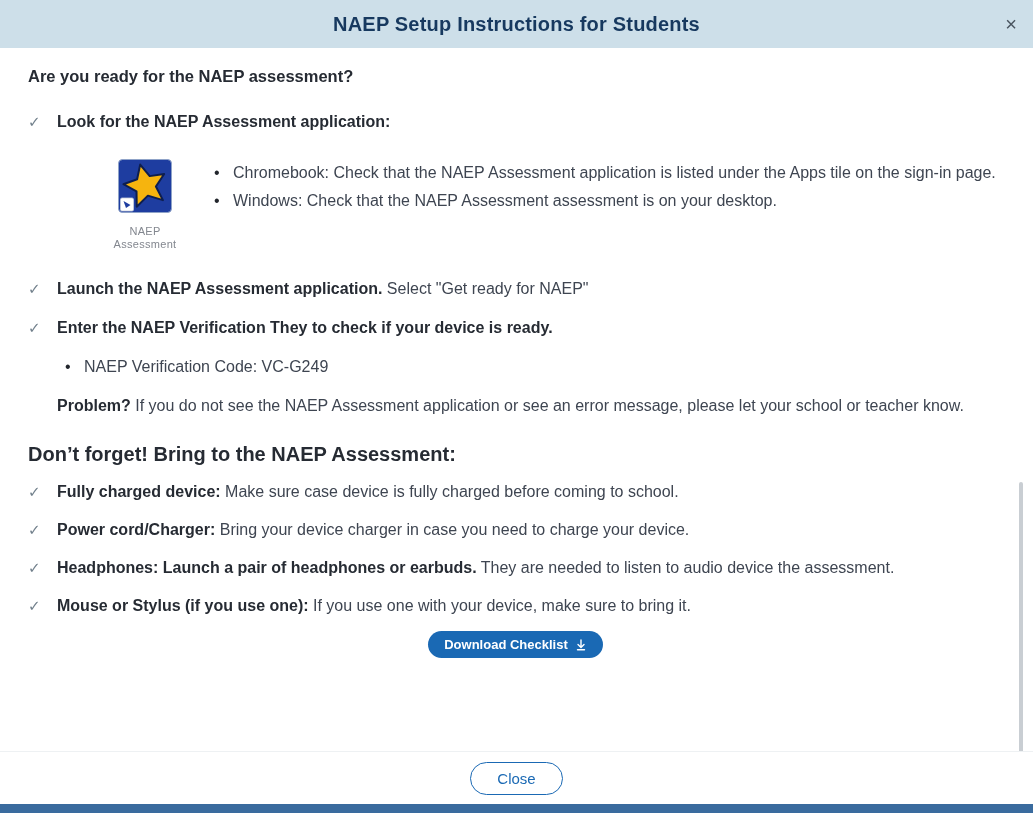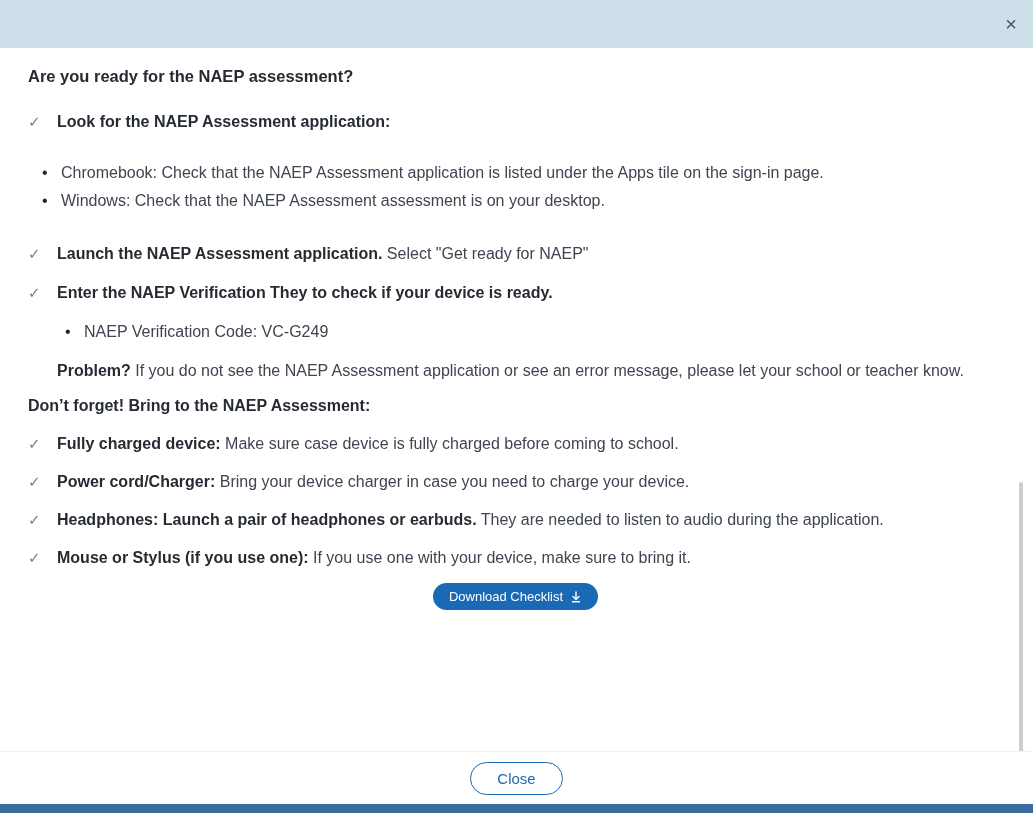--- a/index.html
+++ b/index.html
@@ -30,60 +30,77 @@
   .app-icon-block{flex:0 0 110px;margin-left:62px;display:flex;flex-direction:column;
     align-items:center;padding-top:6px;}
   .app-icon-caption{margin-top:4px;font-size:11px;line-height:13px;color:#83878f;
     text-align:center;letter-spacing:.3px;text-shadow:0 1px 0 #fff;}
   .platform-bullets{flex:1 1 auto;margin-left:14px;padding-top:8px;}
   .bullet-row{display:flex;line-height:26px;margin-bottom:2px;align-items:flex-start;}
   .bullet-glyph{flex:0 0 10px;margin-right:9px;color:#22262c;font-size:16px;}
   
   .sub-bullet{margin-top:14px;margin-left:37px;}
   .problem{margin-top:14px;margin-left:29px;}
-  .dont-forget{margin-top:11px;font-size:16px;font-weight:bold;color:#262b33;}
+  .dont-forget{margin-top:24px;font-size:20px;font-weight:bold;color:#262b33;}
   .bring-row{margin-top:14px;}
   
   .download-wrap{margin-top:13px;text-align:center;}
   .download-btn{display:inline-flex;align-items:center;gap:7px;
     background:var(--accent-blue,#1a69b4);color:#ffffff;border:none;cursor:pointer;
-    font-family:inherit;font-size:13px;font-weight:normal;
+    font-family:inherit;font-size:13px;font-weight:bold;
     padding:6px 16px;border-radius:16px;}
   .download-btn svg{display:block;}
   
   .scrollbar{position:absolute;right:10px;top:434px;width:4px;height:276px;
     background:#c9ced3;border-radius:2px;}
   
   .modal-footer{height:53px;flex:0 0 auto;background:#ffffff;
     display:flex;align-items:center;justify-content:center;border-top:1px solid #eef1f3;}
   .close-footer-btn{background:#ffffff;border:1.5px solid var(--accent-blue,#2a6db7);
     color:var(--accent-blue,#2a6db7);font-family:inherit;font-size:15px;
     padding:7px 26px;border-radius:19px;cursor:pointer;}
   .bottom-bar{height:9px;flex:0 0 auto;background:var(--bottom-bar,#3a6b9e);}
 </style>
 </head>
 <body>
 
 <div class="screen">
 
   <div class="modal-header">
+    <div class="modal-title">NAEP Setup Instructions for Students</div>
     <button class="close-btn">×</button>
   </div>
 
   <div class="modal-body">
 
     <div class="ready-heading">Are you ready for the NAEP assessment?</div>
 
 
     <div class="check-row">
       <span class="check-glyph">✓</span>
       <p class="check-text"><strong>Look for the NAEP Assessment application:</strong></p>
     </div>
 
     <div class="icon-row">
+      <div class="app-icon-block">
+        <span>
+          <svg width="56" height="56" viewBox="0 0 56 56" aria-hidden="true">
+            <rect x="1.5" y="1.5" width="53" height="53" rx="4" fill="#1e3da0" stroke="#8fa3c8" stroke-width="1"></rect>
+            <g transform="rotate(-14 28 26)">
+              <polygon points="28,6 34.5,19.5 49,21 38,31 41.5,46 28,38 14.5,46 18,31 7,21 21.5,19.5" fill="#f6b40e" stroke="#0e1e4e" stroke-width="2" stroke-linejoin="round"></polygon>
+            </g>
+            <rect x="3.5" y="40" width="13" height="13" rx="1.5" fill="#ffffff" stroke="#c9cfdb" stroke-width="0.8"></rect>
+            <polygon points="6.5,43 13.5,47 9,50" fill="#1e3da0"></polygon>
+          </svg>
+        </span>
+        <div class="app-icon-caption">
+          <div>NAEP</div>
+          <div>Assessment</div>
+        </div>
+      </div>
       <div class="platform-bullets">
         <div class="bullet-row">
           <span class="bullet-glyph">•</span>
           <p>Chromebook: Check that the NAEP Assessment application is listed under the Apps tile on the sign-in page.</p>
         </div>
         <div class="bullet-row">
           <span class="bullet-glyph">•</span>
           <p>Windows: Check that the NAEP Assessment assessment is on your desktop.</p>
         </div>
       </div>
@@ -111,21 +128,21 @@
     <div class="check-row bring-row">
       <span class="check-glyph">✓</span>
       <p class="check-text"><strong>Fully charged device:</strong><span> Make sure case device is fully charged before coming to school.</span></p>
     </div>
     <div class="check-row bring-row">
       <span class="check-glyph">✓</span>
       <p class="check-text"><strong>Power cord/Charger:</strong><span> Bring your device charger in case you need to charge your device.</span></p>
     </div>
     <div class="check-row bring-row">
       <span class="check-glyph">✓</span>
-      <p class="check-text"><strong>Headphones: Launch a pair of headphones or earbuds.</strong><span> They are needed to listen to audio during the application.</span></p>
+      <p class="check-text"><strong>Headphones: Launch a pair of headphones or earbuds.</strong><span> They are needed to listen to audio device the assessment.</span></p>
     </div>
     <div class="check-row bring-row">
       <span class="check-glyph">✓</span>
       <p class="check-text"><strong>Mouse or Stylus (if you use one):</strong><span> If you use one with your device, make sure to bring it.</span></p>
     </div>
 
     <div class="download-wrap">
       <button class="download-btn">
         <span>Download Checklist</span>
         <span>

